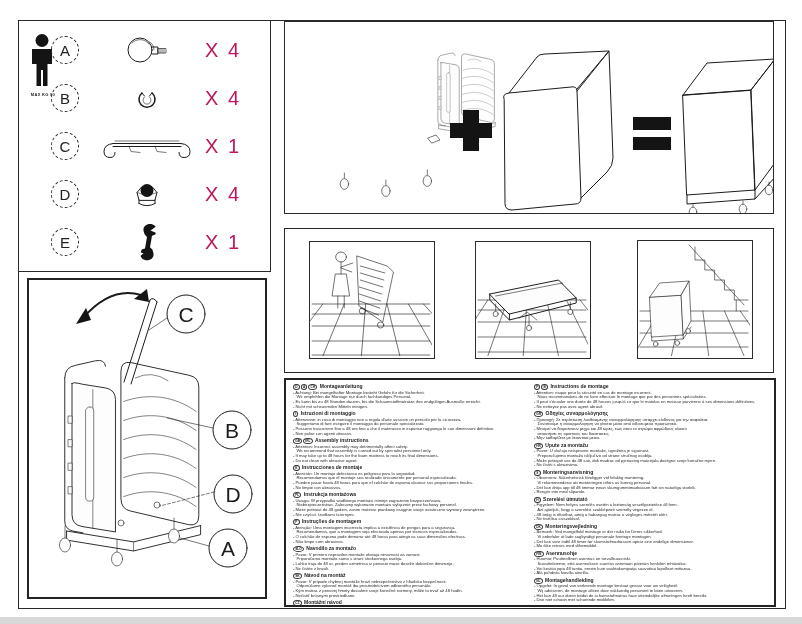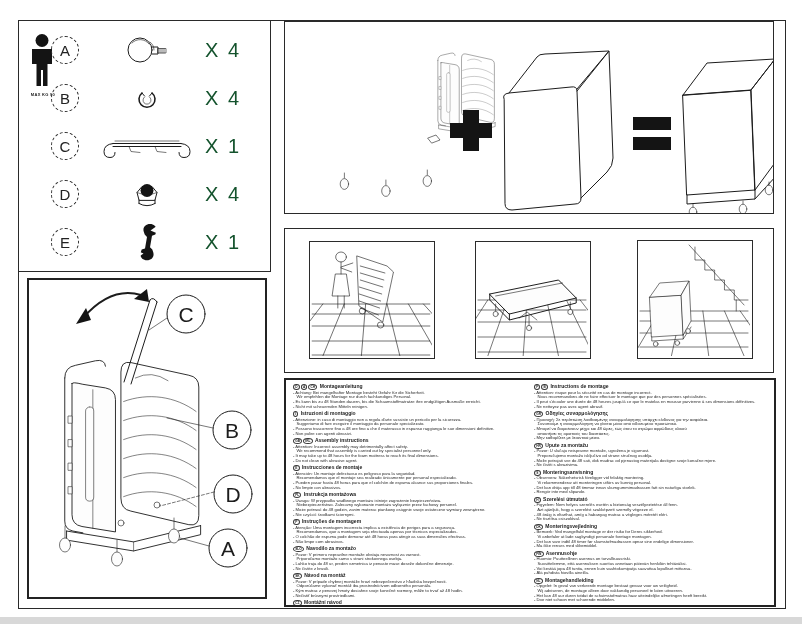--- a/index.html
+++ b/index.html
@@ -12,21 +12,21 @@
   .panel{position:absolute;background:#fff;box-sizing:border-box;overflow:hidden;}
   
   .parts-panel{left:0;top:0;width:252px;height:251px;border-right:1px solid #2a2a2a;border-bottom:1px solid #2a2a2a;}
   .person{position:absolute;left:6px;top:12px;width:36px;text-align:center;}
   .person-caption{font-size:4px;font-weight:bold;letter-spacing:.3px;color:#222;margin-top:1px;}
   .parts-list{position:absolute;left:32px;top:5px;right:2px;}
   .part-row{display:grid;grid-template-columns:36px 10px 100px auto;align-items:center;height:48px;}
   .part-circle{width:26px;height:26px;border:1px dashed #2e2e2e;border-radius:50%;
     display:flex;align-items:center;justify-content:center;font-size:15px;color:#222;}
   .part-iconbox{display:flex;align-items:center;justify-content:center;height:44px;}
-  .part-qty{font-size:20px;letter-spacing:2px;color:#14532d;padding-left:8px;}
+  .part-qty{font-size:20px;letter-spacing:2px;color:#be185d;padding-left:8px;}
   
   .assembly-panel{left:8px;top:257px;width:240px;height:321px;border:2px solid #232323;}
   
   .equation-panel{left:265px;top:0;width:490px;height:193px;border:1px solid #2a2a2a;}
   
   .usage-panel{left:265px;top:207px;width:490px;height:145px;border:1px solid #2a2a2a;}
   .scene-box{position:absolute;border:1px solid #2b2b2b;top:12px;height:116px;background:#fff;}
   .scene-1{left:24px;width:124px;}
   .scene-2{left:190px;width:114px;}
   .scene-3{left:352px;width:114px;height:117px;top:11px;}

